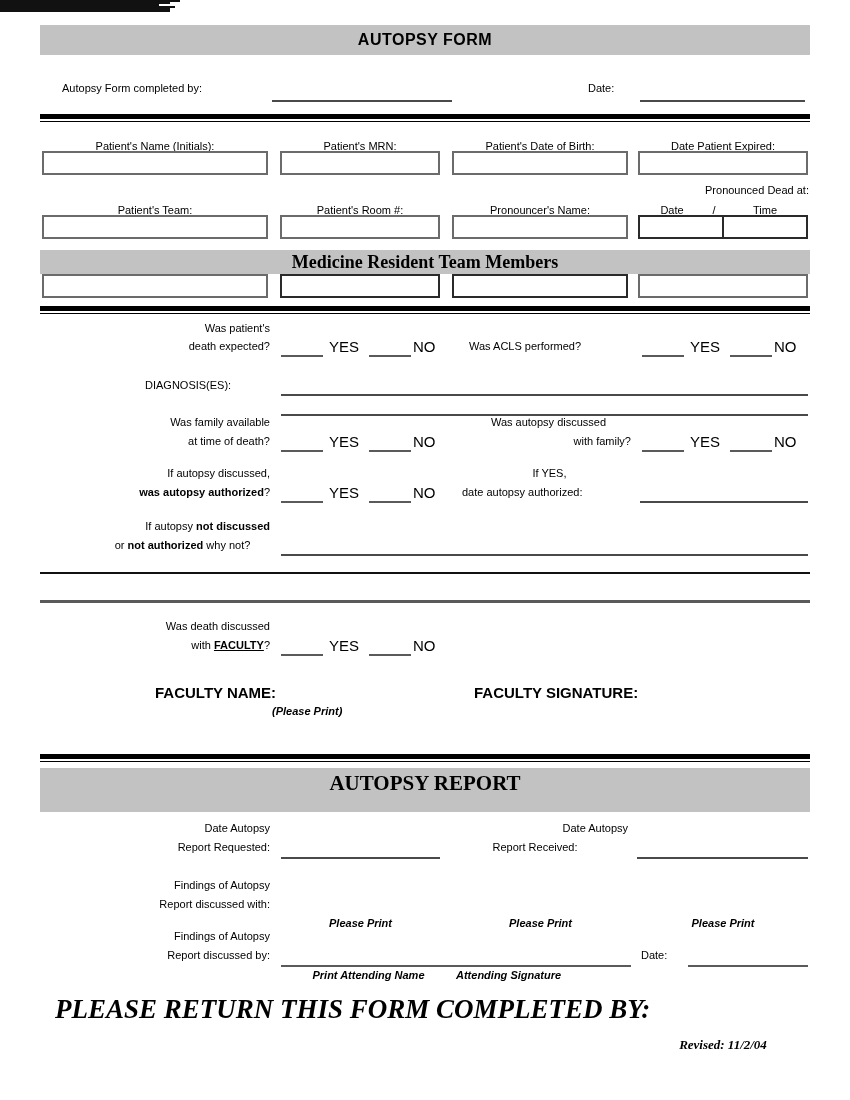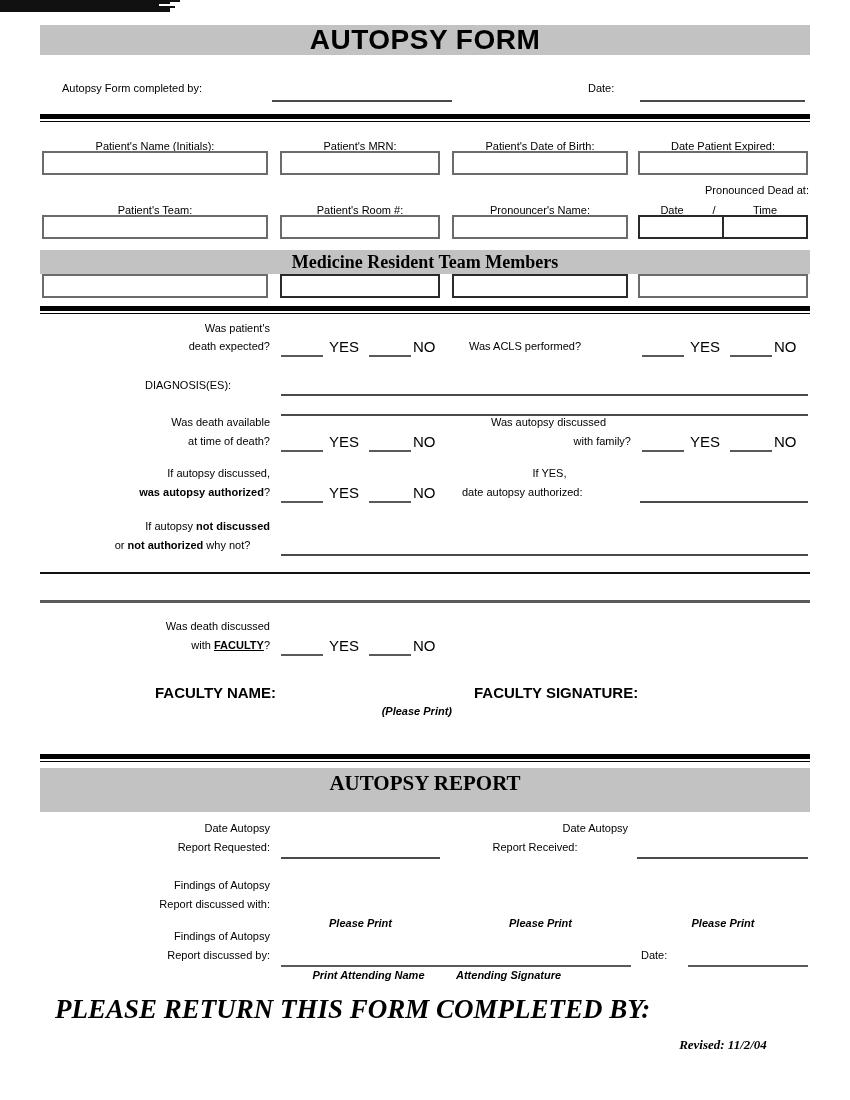--- a/index.html
+++ b/index.html
@@ -91,21 +91,21 @@
   .t-13 { font-size: 13px; }
   .u { text-decoration: underline; }
 
   .yn { font-size: 15px; }
 </style>
 </head>
 <body>
 
 <div id="page">
 
-  <div class="banner banner-sans" style="left:40px; top:25px; width:770px; height:30px; font-size:28px; line-height:30px; letter-spacing:0.5px;">
+  <div class="banner banner-sans" style="left:40px; top:25px; width:770px; height:30px; font-size:16px; line-height:30px; letter-spacing:0.5px;">
     <span>AUTOPSY FORM</span>
   </div>
 
   <div class="t t-16" style="left:62px; top:80px;">Autopsy Form completed by:</div>
   <div class="ul" style="left:272px; top:100px; width:180px;"></div>
   <div class="t" style="left:278px; top:82px; width:170px;"></div>
 
   <div class="t t-16" style="left:588px; top:80px;">Date:</div>
   <div class="ul" style="left:640px; top:100px; width:165px;"></div>
   <div class="t" style="left:646px; top:82px; width:155px;"></div>
@@ -178,21 +178,21 @@
   <div class="t yn" style="left:690px; top:338px;">YES</div>
   <div class="tick" style="left:730px; top:355px; width:42px;"></div>
   <div class="t yn" style="left:774px; top:338px;">NO</div>
 
   <div class="t t-16" style="left:145px; top:377px;">DIAGNOSIS(ES):</div>
   <div class="ul" style="left:281px; top:394px; width:527px;"></div>
   <div class="t" style="left:287px; top:377px; width:515px;"></div>
   <div class="ul" style="left:281px; top:414px; width:527px;"></div>
   <div class="t" style="left:287px; top:397px; width:515px;"></div>
 
-  <div class="t t-16" style="left:105px; top:414px; width:165px; text-align:right;">Was death available</div>
+  <div class="t t-16" style="left:105px; top:414px; width:165px; text-align:right;">Was family available</div>
   <div class="t t-16" style="left:105px; top:433px; width:165px; text-align:right;">at time of death?</div>
 
   <div class="tick" style="left:281px; top:450px; width:42px;"></div>
   <div class="t yn" style="left:329px; top:433px;">YES</div>
   <div class="tick" style="left:369px; top:450px; width:42px;"></div>
   <div class="t yn" style="left:413px; top:433px;">NO</div>
 
   <div class="t t-16" style="left:466px; top:414px; width:165px; text-align:center;">Was autopsy discussed</div>
   <div class="t t-16" style="left:466px; top:433px; width:165px; text-align:right;">with family?</div>
 
@@ -237,21 +237,21 @@
   </div>
 
   <div class="tick" style="left:281px; top:654px; width:42px;"></div>
   <div class="t yn" style="left:329px; top:637px;">YES</div>
   <div class="tick" style="left:369px; top:654px; width:42px;"></div>
   <div class="t yn" style="left:413px; top:637px;">NO</div>
 
   <div class="t t-b t-15" style="left:155px; top:684px;">FACULTY NAME:</div>
   <div class="ul-black" style="left:272px; top:701px; width:180px;"></div>
   <div class="t" style="left:278px; top:684px; width:168px;"></div>
-  <div class="t t-small t-b t-ital" style="left:272px; top:703px; width:180px; text-align:right;">(Please Print)</div>
+  <div class="t t-small t-b t-ital" style="left:272px; top:703px; width:180px; text-align:left;">(Please Print)</div>
 
   <div class="t t-b t-15" style="left:474px; top:684px;">FACULTY SIGNATURE:</div>
   <div class="ul-black" style="left:638px; top:701px; width:170px;"></div>
   <div class="t" style="left:644px; top:684px; width:158px;"></div>
 
 
   <div class="rule-heavy" style="left:40px; top:754px; width:770px;"></div>
 
   <div class="banner" style="left:40px; top:768px; width:770px; height:44px;">
     <div style="font-size:21px; line-height:25px; padding-top:3px;">AUTOPSY REPORT</div>

